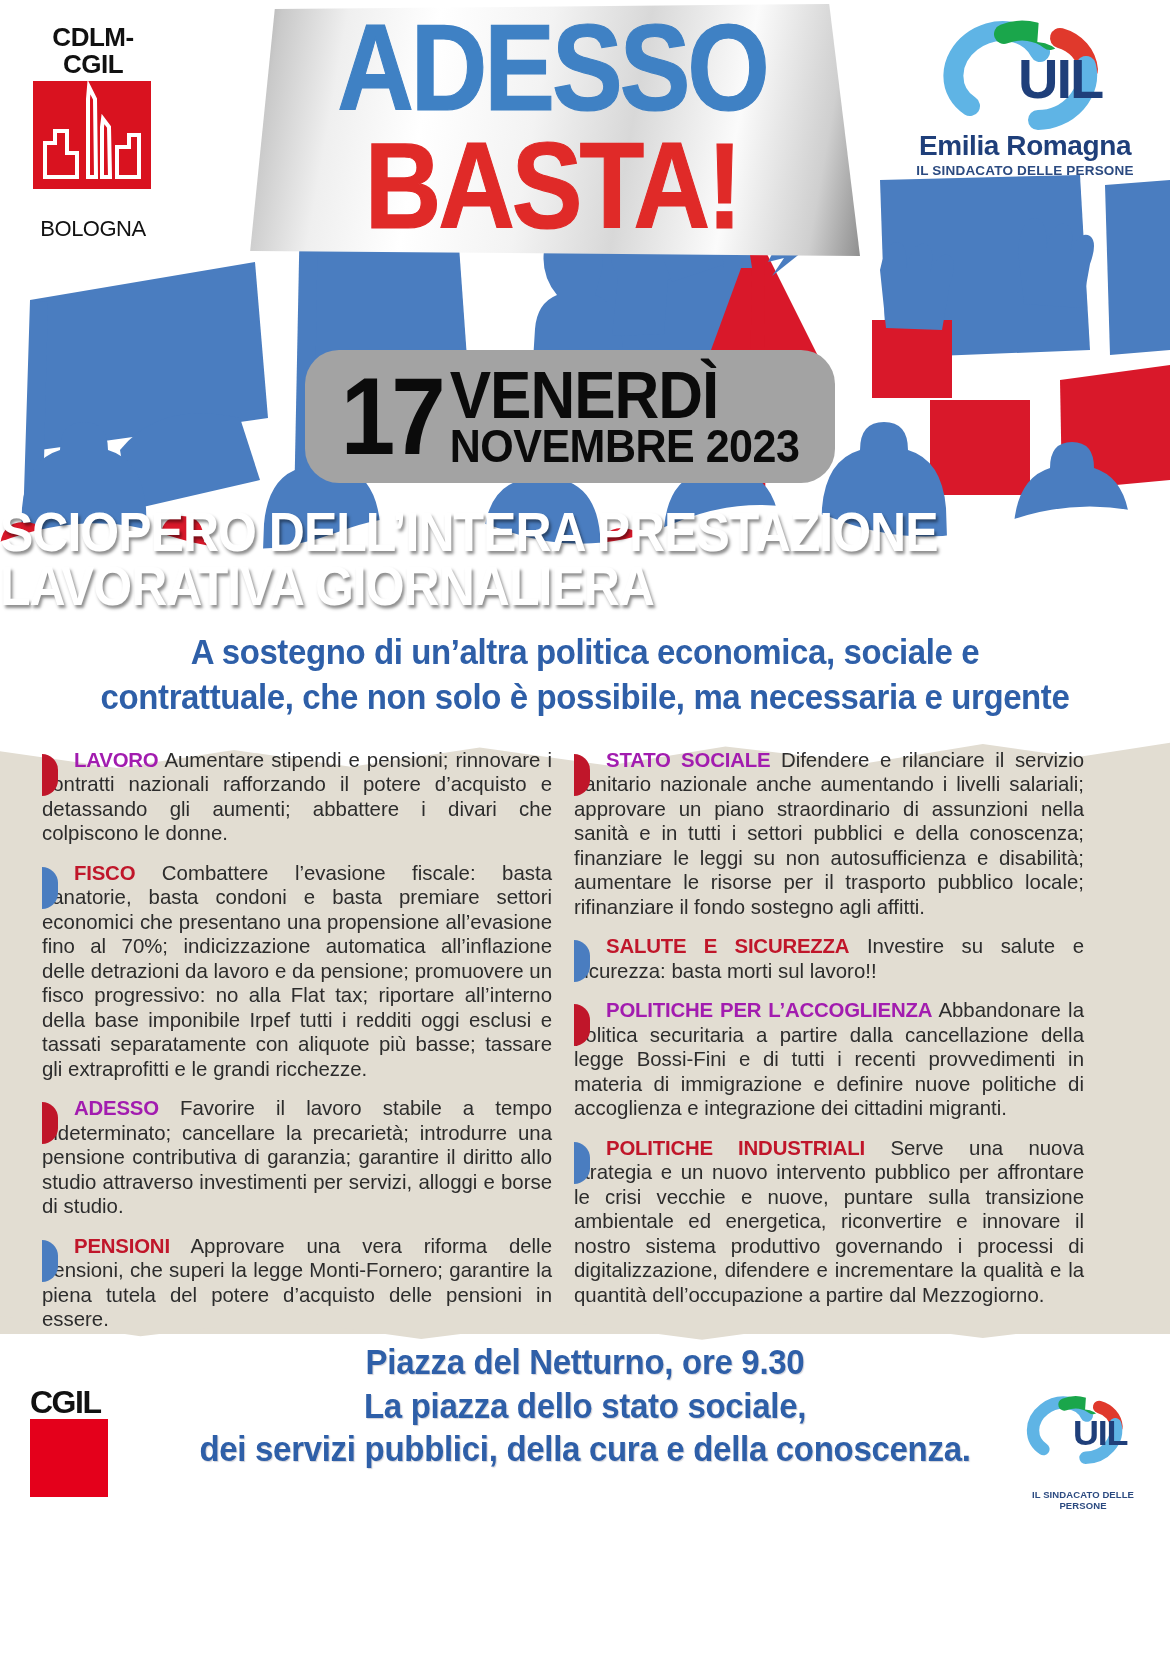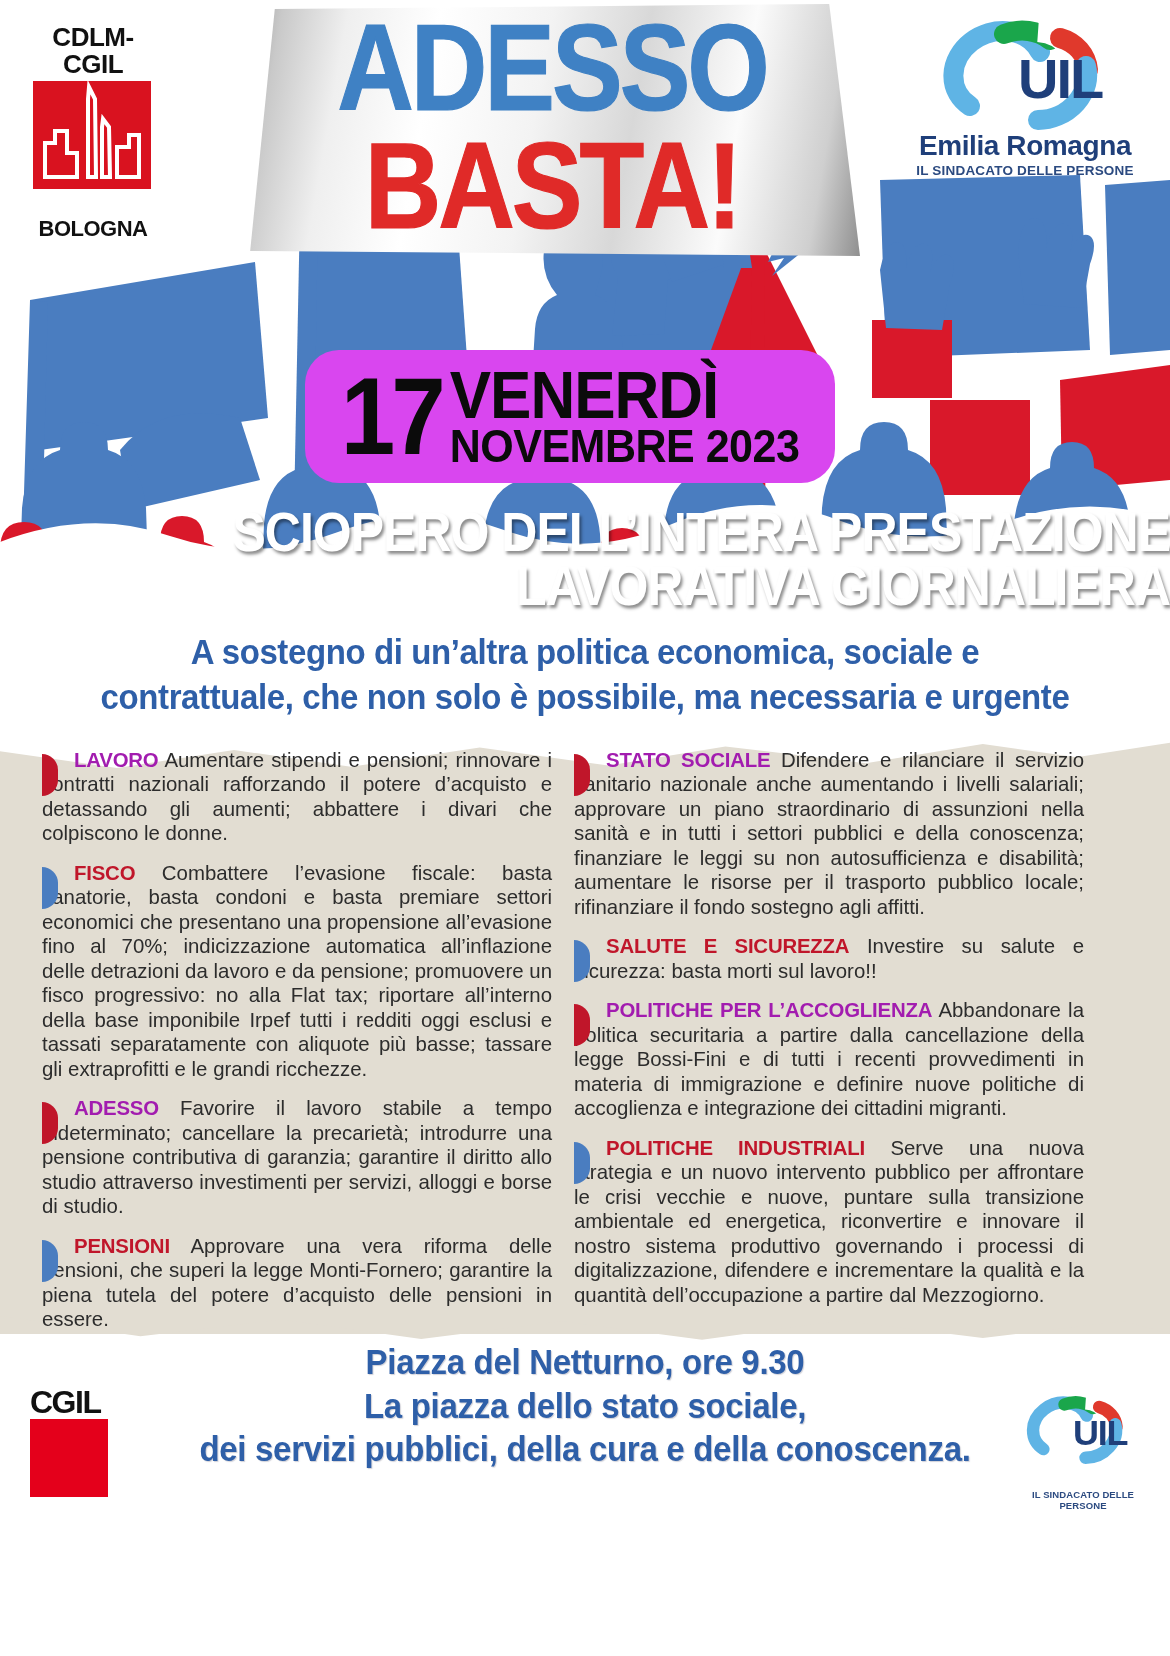--- a/index.html
+++ b/index.html
@@ -23,21 +23,21 @@
   }
   .cdlm-top-text {
     font-size: 26px; font-weight: 700; letter-spacing: -0.5px;
     color: #111; line-height: 1.05;
   }
   .cdlm-mark {
     width: 118px; height: 108px; background: #d9121f;
     margin: 2px 0 2px 0; position: relative; overflow: hidden;
   }
   .cdlm-bottom-text {
-    font-size: 22px; font-weight: 700; letter-spacing: -0.5px; color: #111; margin-top: 27px;
+    font-size: 22px; font-weight: 400; letter-spacing: -0.5px; color: #111; margin-top: 27px;
   }
 
   .uil-logo {
     position: absolute; right: 10px; top: 18px;
     width: 270px; text-align: center;
   }
   .uil-ring-wrap { position: relative; height: 118px; }
   .uil-emilia {
     font-size: 28px; font-weight: 700; color: #1f3f7a;
     letter-spacing: -0.4px; margin-top: -6px;
@@ -76,21 +76,21 @@
   }
 
   
   .crowd { position: absolute; left: 0; top: 150px; width: 1170px; height: 480px; }
   .crowd svg { display: block; width: 1170px; height: 480px; }
 
   
   .date-badge {
     position: absolute; left: 305px; top: 350px;
     width: 530px; height: 133px;
-    background: #d946ef; border-radius: 34px;
+    background: #a3a3a3; border-radius: 34px;
     display: flex; align-items: center; justify-content: center;
     gap: 8px; padding: 0 28px;
   }
   .date-day {
     font-size: 98px; font-weight: 800; color: #0b0b0b;
     letter-spacing: -4px; line-height: 0.85;
     transform: scaleY(1.12);
   }
   .date-right { display: flex; flex-direction: column; line-height: 0.92; justify-content: center; }
   .date-weekday {
@@ -98,21 +98,21 @@
     letter-spacing: -1px; transform: scaleY(1.08);
   }
   .date-month {
     font-size: 43px; font-weight: 800; color: #0b0b0b;
     letter-spacing: -0.5px; transform: scaleY(1.08); margin-top: 4px;
   }
 
   
   .strike-head {
     position: absolute; left: 0; top: 505px; width: 1170px;
-    text-align: right; z-index: 5;
+    text-align: left; z-index: 5;
   }
   .strike-head div {
     font-size: 50px; font-weight: 800; color: #ffffff;
     letter-spacing: -1px; line-height: 1.08;
     text-shadow: 2px 3px 3px rgba(0,0,0,0.45);
     transform: scaleY(1.1);
   }
 
   
   .subtitle {

